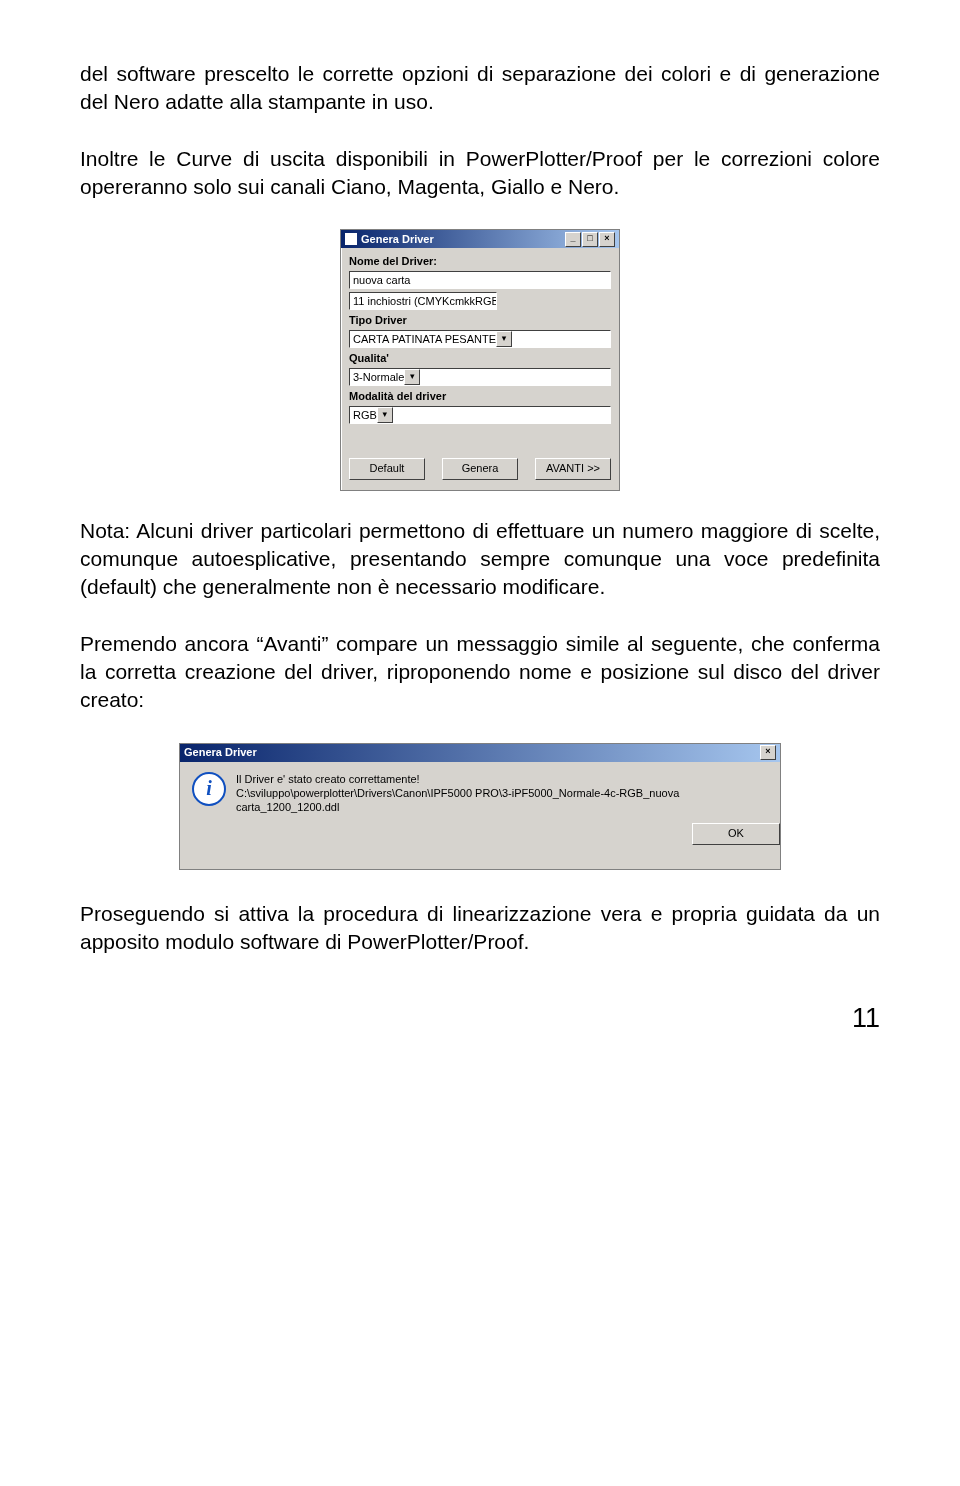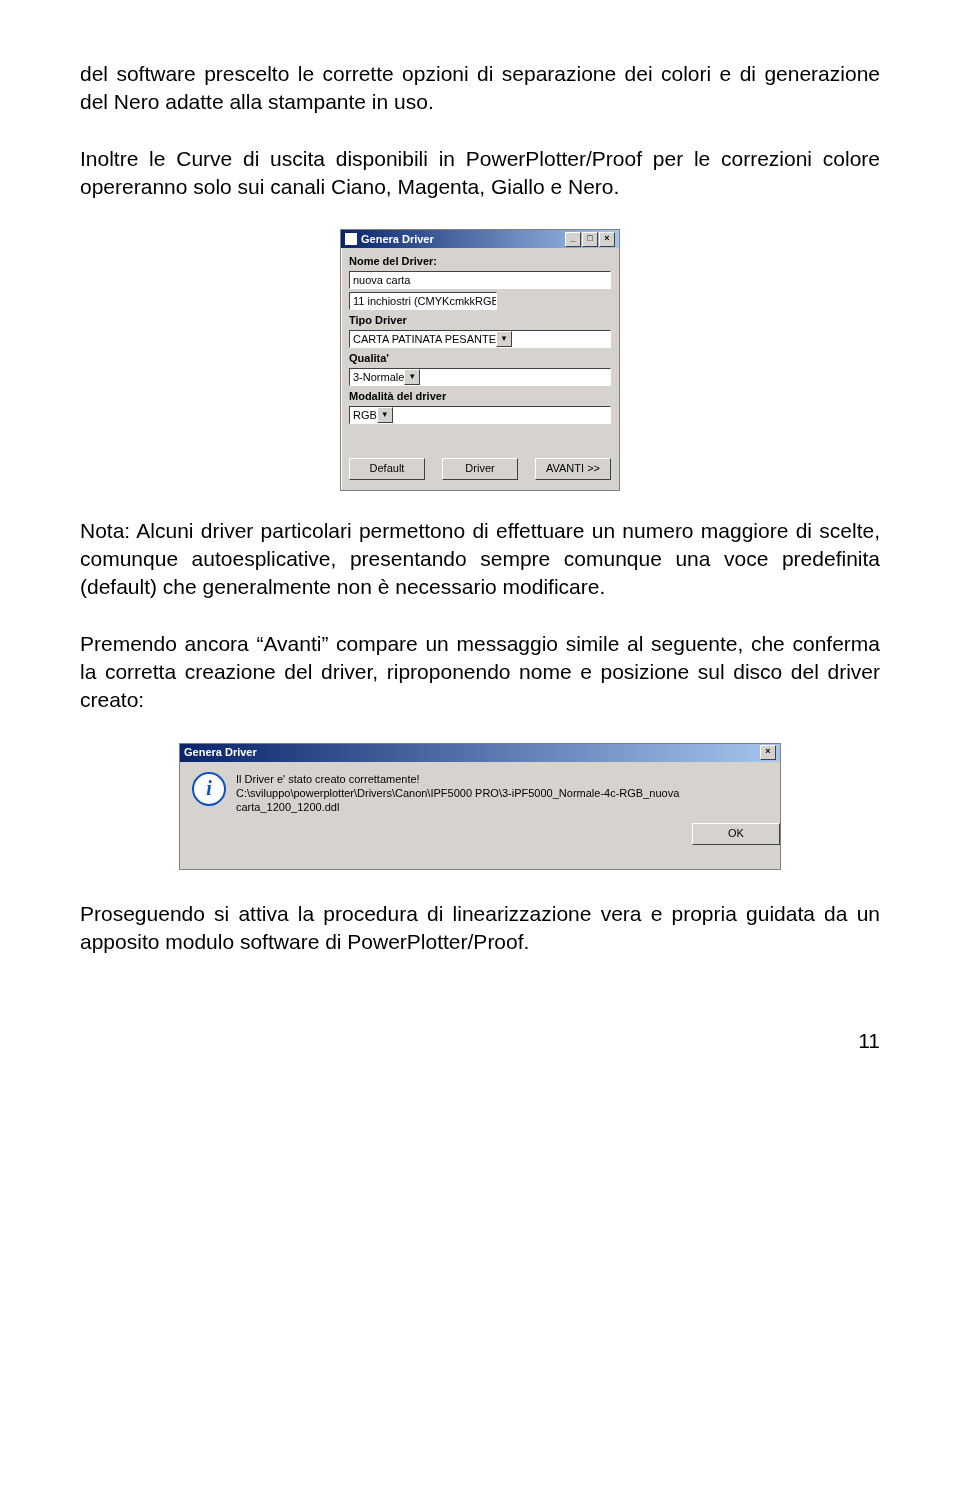--- a/index.html
+++ b/index.html
@@ -171,22 +171,22 @@
     font-size: 11px;
     line-height: 1.3;
   }
   .d2-ok {
     display: flex;
     justify-content: flex-end;
     padding-bottom: 24px;
   }
   .page-num {
     text-align: right;
-    font-size: 21px;
-    margin-top: 71px;
+    font-size: 27px;
+    margin-top: 44px;
   }
 </style>
 </head>
 <body>
 
 <p class="para">del software prescelto le corrette opzioni di separazione dei colori e di generazione del Nero adatte alla stampante in uso.</p>
 <p class="para">Inoltre le Curve di uscita disponibili in PowerPlotter/Proof per le correzioni colore opereranno solo sui canali Ciano, Magenta, Giallo e Nero.</p>
 
 <div class="screenshot-wrap">
   <div class="dialog1">
@@ -224,21 +224,21 @@
       </div>
 
       <div class="d1-label">Modalità del driver</div>
       <div class="d1-select">
         <span>RGB</span>
         <span class="sel-arrow">▾</span>
       </div>
 
       <div class="d1-buttons">
         <div class="btn">Default</div>
-        <div class="btn">Driver</div>
+        <div class="btn">Genera</div>
         <div class="btn">AVANTI &gt;&gt;</div>
       </div>
     </div>
   </div>
 </div>
 
 <p class="para italic">Nota: Alcuni driver particolari permettono di effettuare un numero maggiore di scelte, comunque autoesplicative, presentando sempre comunque una voce predefinita (default) che generalmente non è necessario modificare.</p>
 <p class="para">Premendo ancora “Avanti” compare un messaggio simile al seguente, che conferma la corretta creazione del driver, riproponendo nome e posizione sul disco del driver creato:</p>
 
 <div class="dialog2-wrap">

